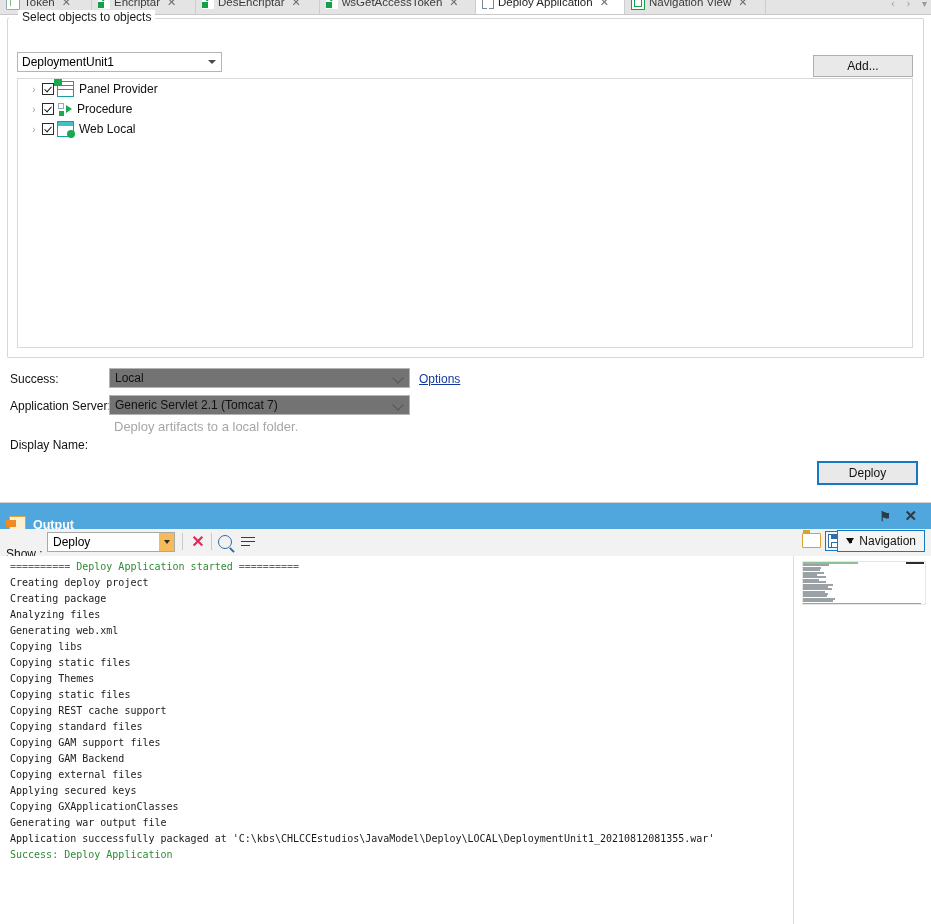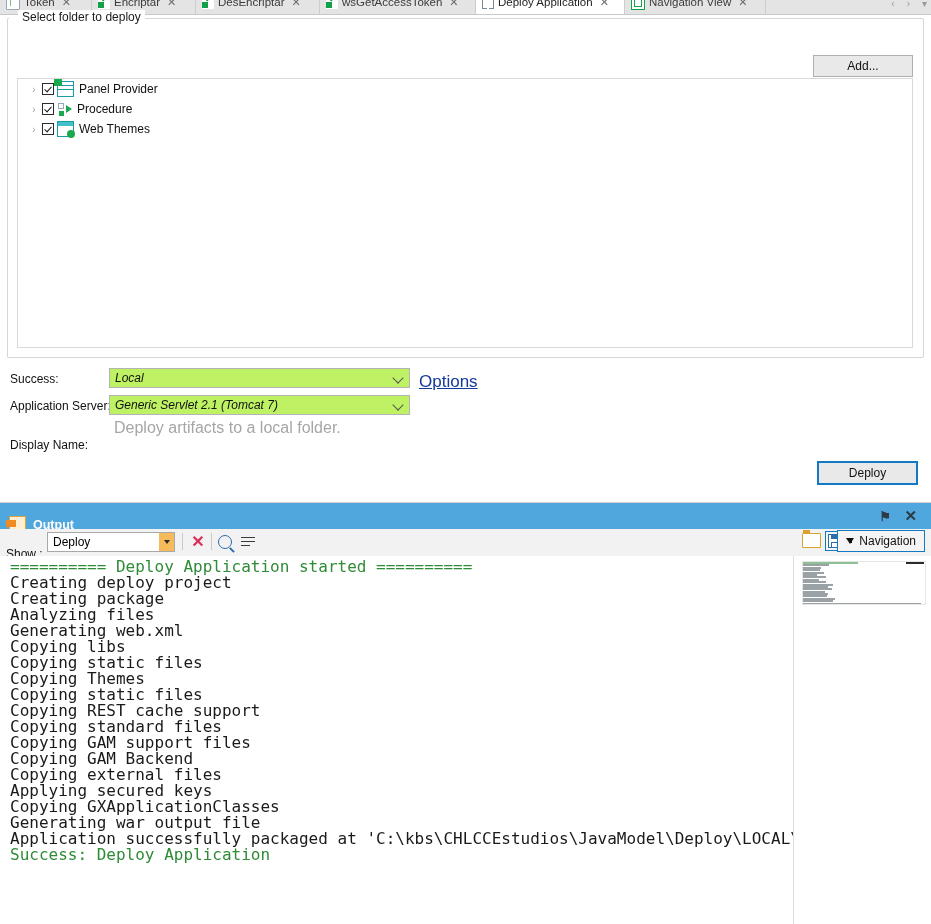--- a/index.html
+++ b/index.html
@@ -102,28 +102,28 @@
   .ico-wp{border:1.3px solid #1a9ba6;background:#fff;}
   .ico-wp:before{content:"";position:absolute;left:0;top:0;right:0;height:4px;background:#43c0c8;}
   .ico-wp .badge{position:absolute;right:-2px;bottom:-2px;width:8px;height:8px;border-radius:50%;background:#19a94e;}
 
   
   .lbl{position:absolute;font-size:12px;color:#111;}
   .fld{
     position:absolute;box-sizing:border-box;height:20px;font-size:12px;color:#111;
     line-height:18px;padding-left:5px;
   }
-  .fld.combo{background:#bef264;border:1px solid #b4b4b4;font-style:italic;}
+  .fld.combo{background:#737373;border:1px solid #b4b4b4;}
   .fld.text{background:#ffffff;border:1px solid #9e9e9e;}
   .fld .chev{
     position:absolute;right:7px;top:5px;width:7px;height:7px;
     border-right:1.4px solid #555;border-bottom:1.4px solid #555;transform:rotate(45deg);
   }
-  .hint{position:absolute;font-size:16px;color:#a6a6a6;}
-  .link{position:absolute;font-size:17px;color:#14399c;text-decoration:underline;}
+  .hint{position:absolute;font-size:13px;color:#a6a6a6;}
+  .link{position:absolute;font-size:12px;color:#14399c;text-decoration:underline;}
 
   .btn-deploy{
     position:absolute;left:817px;top:461px;width:101px;height:24px;box-sizing:border-box;
     background:#e9e9e9;border:2px solid #1479c4;color:#111;font-size:12px;
     display:flex;align-items:center;justify-content:center;
   }
 
   
   .outpanel{position:absolute;left:0;top:502px;width:931px;height:422px;background:#fff;
             border-top:1px solid #d0d0d0;}
@@ -175,21 +175,21 @@
     position:absolute;right:6px;top:1px;height:22px;box-sizing:border-box;
     padding:0 8px;background:#f4f4f4;border:1px solid #1479c4;
     display:flex;align-items:center;gap:5px;font-size:12px;color:#111;
   }
   .autoscroll .dn{width:0;height:0;border-left:4px solid transparent;border-right:4px solid transparent;
     border-top:6px solid #111;position:relative;}
   .autoscroll .dn:before{content:"";position:absolute;left:-1.5px;top:-6px;width:3px;height:5px;background:#111;}
 
   .logarea{
     position:absolute;left:0;top:53px;width:793px;height:369px;background:#fff;overflow:hidden;
-    font-family:"DejaVu Sans Mono","Liberation Mono",monospace;font-size:16px;
+    font-family:"DejaVu Sans Mono","Liberation Mono",monospace;font-size:10px;
     line-height:16px;color:#1a1a1a;padding:3px 0 0 10px;box-sizing:border-box;
     white-space:pre;
   }
   .logline{height:16px;}
   .logline.green{color:#2e8b36;}
 
   .minipane{
     position:absolute;left:793px;top:53px;width:138px;height:369px;
     background:#fff;border-left:1px solid #dcdcdc;
   }
@@ -241,22 +241,26 @@
       <span>‹</span>
       <span>›</span>
       <span>▾</span>
     </div>
   </div>
 
   <div class="groupbox">
     <div class="gb-frame">
         <span class="notch"></span>
       </div>
-    <div class="gb-legend">Select folder to deploy</div>
-
+    <div class="gb-legend">Select objects to objects</div>
+
+    <div class="combo-unit">
+      <span>DeploymentUnit1</span>
+      <span class="arrow"></span>
+    </div>
 
     <div class="btn-add">Add...</div>
 
     <div class="treebox">
       <div class="trow">
         <span class="texp">›</span>
         <span class="tchk"></span>
         <span class="tico ico-dp">
             <i class="badge"></i>
           </span>
@@ -269,21 +273,21 @@
             <i class="badge"></i>
           </span>
         <span>Procedure</span>
       </div>
       <div class="trow">
         <span class="texp">›</span>
         <span class="tchk"></span>
         <span class="tico ico-wp">
             <i class="badge"></i>
           </span>
-        <span>Web Themes</span>
+        <span>Web Local</span>
       </div>
     </div>
   </div>
 
   <div class="lbl" style="left:10px;top:372px;">Success:</div>
   <div class="fld combo" style="left:109px;top:368px;width:301px;">
     <span>Local</span>
     <span class="chev"></span>
   </div>
   <div class="link" style="left:419px;top:372px;">Options</div>

